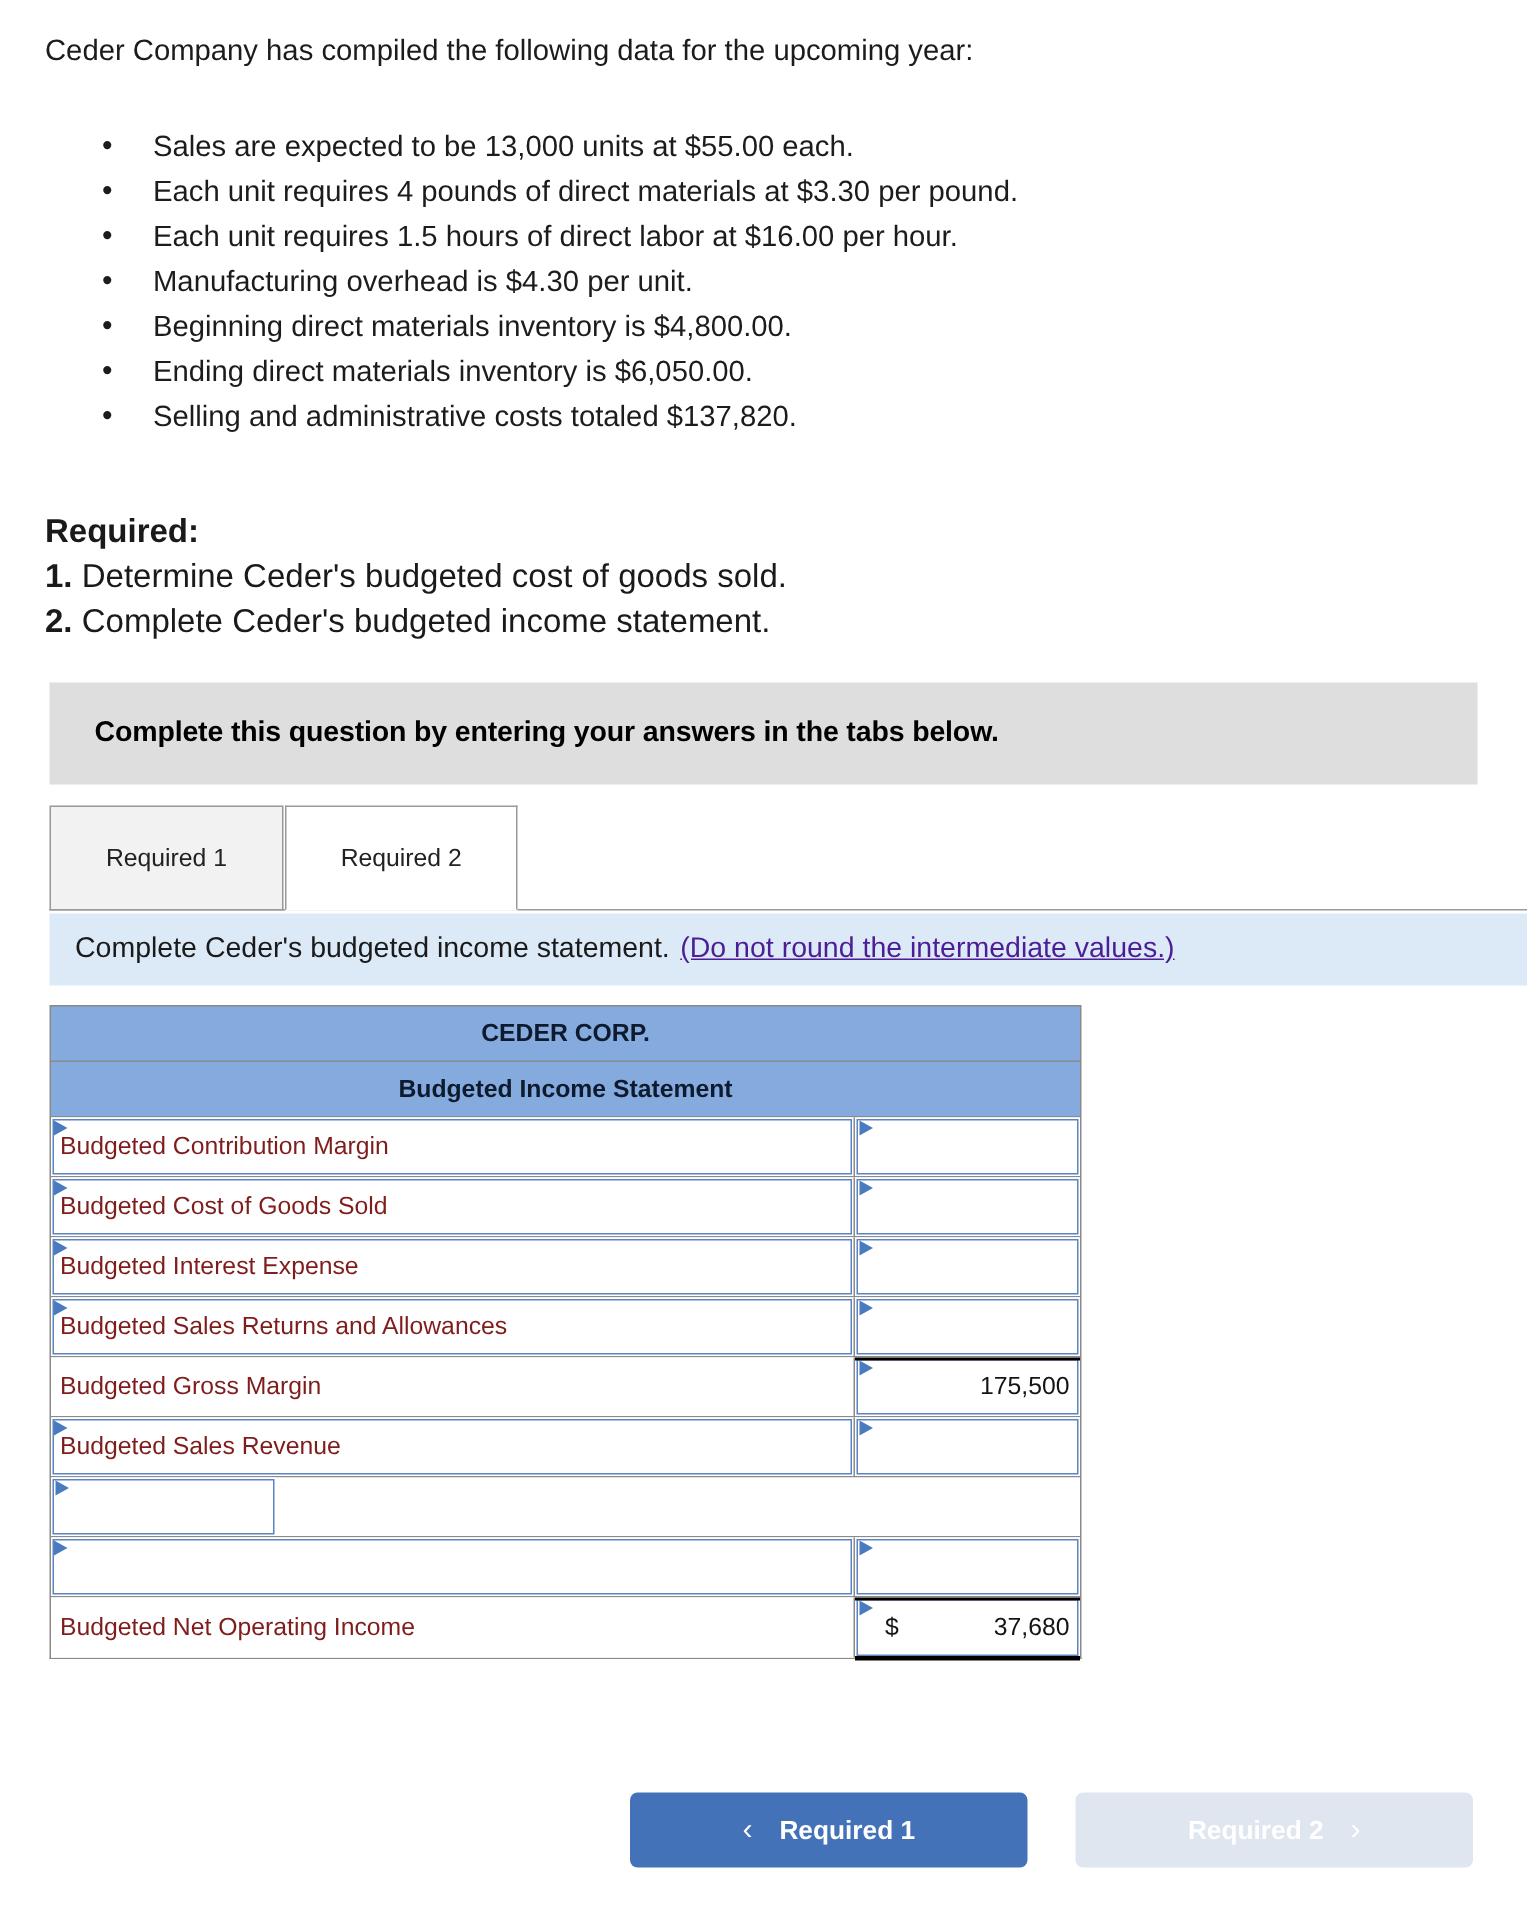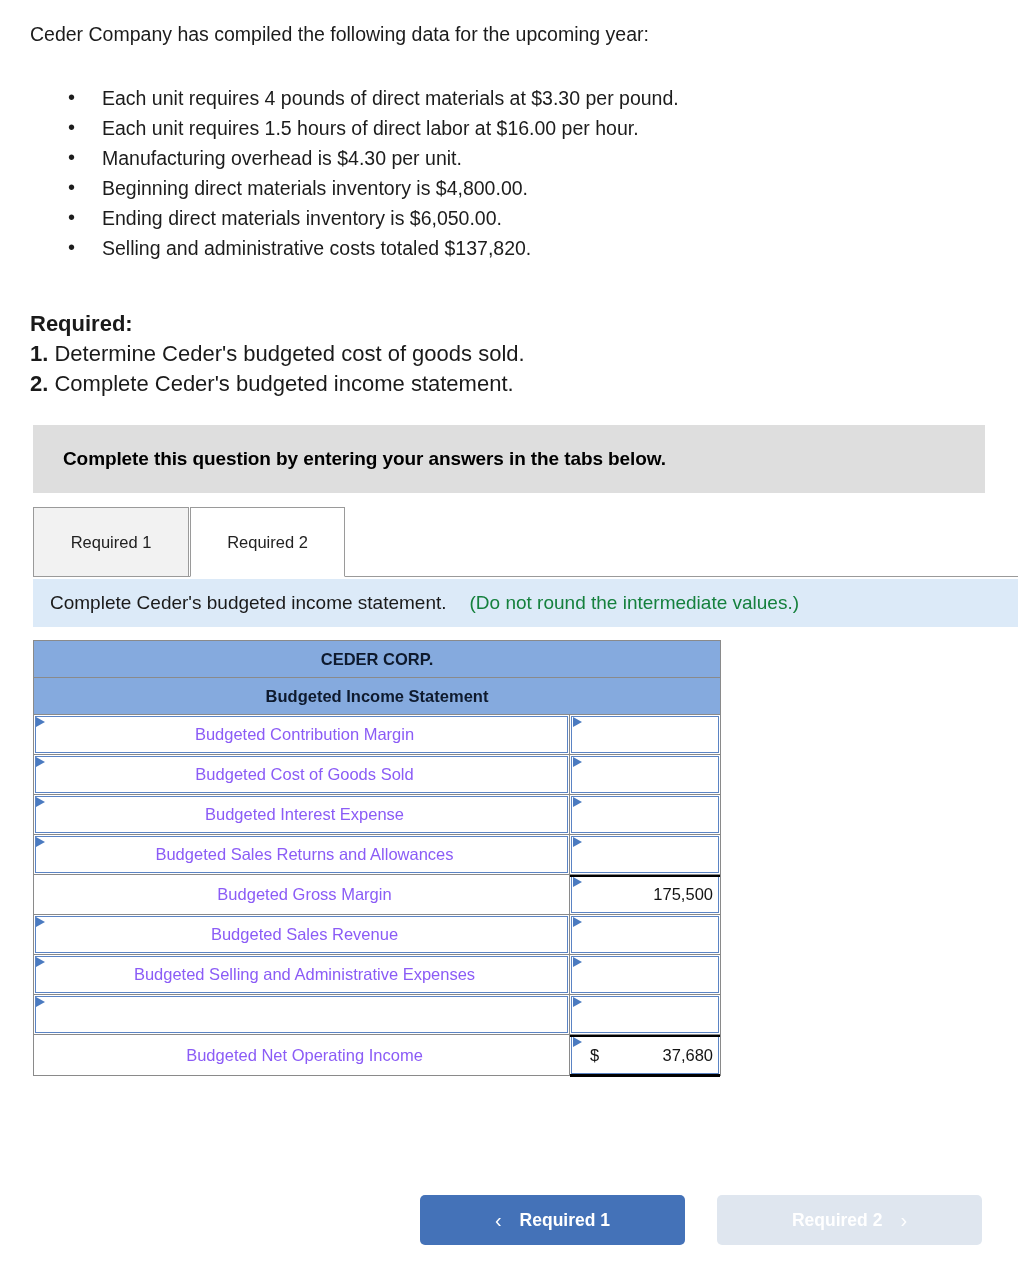--- a/index.html
+++ b/index.html
@@ -118,21 +118,21 @@
     margin-left: 33px;
     width: 985px;
     height: 48px;
     background: #dceaf8;
     display: flex;
     align-items: center;
     box-sizing: border-box;
     padding-left: 17px;
   }
   .instr-bar .black { font-size: 19px; color: #1a1a1a; }
-  .instr-bar .red { font-size: 19px; color: #15803d; margin-left: 23px; }
+  .instr-bar .red { font-size: 19px; color: #4c1d95; margin-left: 7px; text-decoration: underline; }
 
   
   .sheet {
     margin: 13px 0 0 33px;
     width: 688px;
     box-sizing: border-box;
     border: 1px solid #8a8a8a;
     border-top: none;
   }
   .sheet-head {
@@ -163,22 +163,21 @@
     box-sizing: border-box;
     background: #ffffff;
     display: flex;
     align-items: center;
   }
   .cell-label {
     width: 536px;
     border-right: 1px solid #8a8a8a;
     padding-left: 6px;
     font-size: 16.5px;
-    color: #8b5cf6;
-    justify-content: center;
+    color: #7f1d1d;
   }
   .cell-value {
     width: 150px;
     justify-content: flex-end;
     padding-right: 7px;
     font-size: 16.5px;
     color: #141414;
   }
 
   
@@ -256,20 +255,21 @@
   .chev { font-size: 20px; font-weight: normal; }
   .btn-prev .chev { margin-right: 18px; }
   .btn-next .chev { margin-left: 18px; }
 </style>
 </head>
 <body>
 
 <div class="intro">Ceder Company has compiled the following data for the upcoming year:</div>
 
 <ul class="bullets" id="bullets">
+    <li>Sales are expected to be 13,000 units at $55.00 each.</li>
     <li>Each unit requires 4 pounds of direct materials at $3.30 per pound.</li>
     <li>Each unit requires 1.5 hours of direct labor at $16.00 per hour.</li>
     <li>Manufacturing overhead is $4.30 per unit.</li>
     <li>Beginning direct materials inventory is $4,800.00.</li>
     <li>Ending direct materials inventory is $6,050.00.</li>
     <li>Selling and administrative costs totaled $137,820.</li>
   </ul>
 
 <div class="required-block">
   <div class="required-title">Required:</div>
@@ -370,25 +370,20 @@
           <span class="tri"></span>
           <span class="val-text">Budgeted Sales Revenue</span>
         </div>
         <div class="cell-value">
           <span class="dd"></span>
           <span class="tri"></span>
           <span class="val-text"></span>
         </div>
       </div>
       <div class="row">
-        <div class="cell-label">
-          <span class="dd"></span>
-          <span class="tri"></span>
-          <span class="val-text">Budgeted Selling and Administrative Expenses</span>
-        </div>
         <div class="cell-value">
           <span class="dd"></span>
           <span class="tri"></span>
           <span class="val-text"></span>
         </div>
       </div>
       <div class="row">
         <div class="cell-label">
           <span class="dd"></span>
           <span class="tri"></span>

